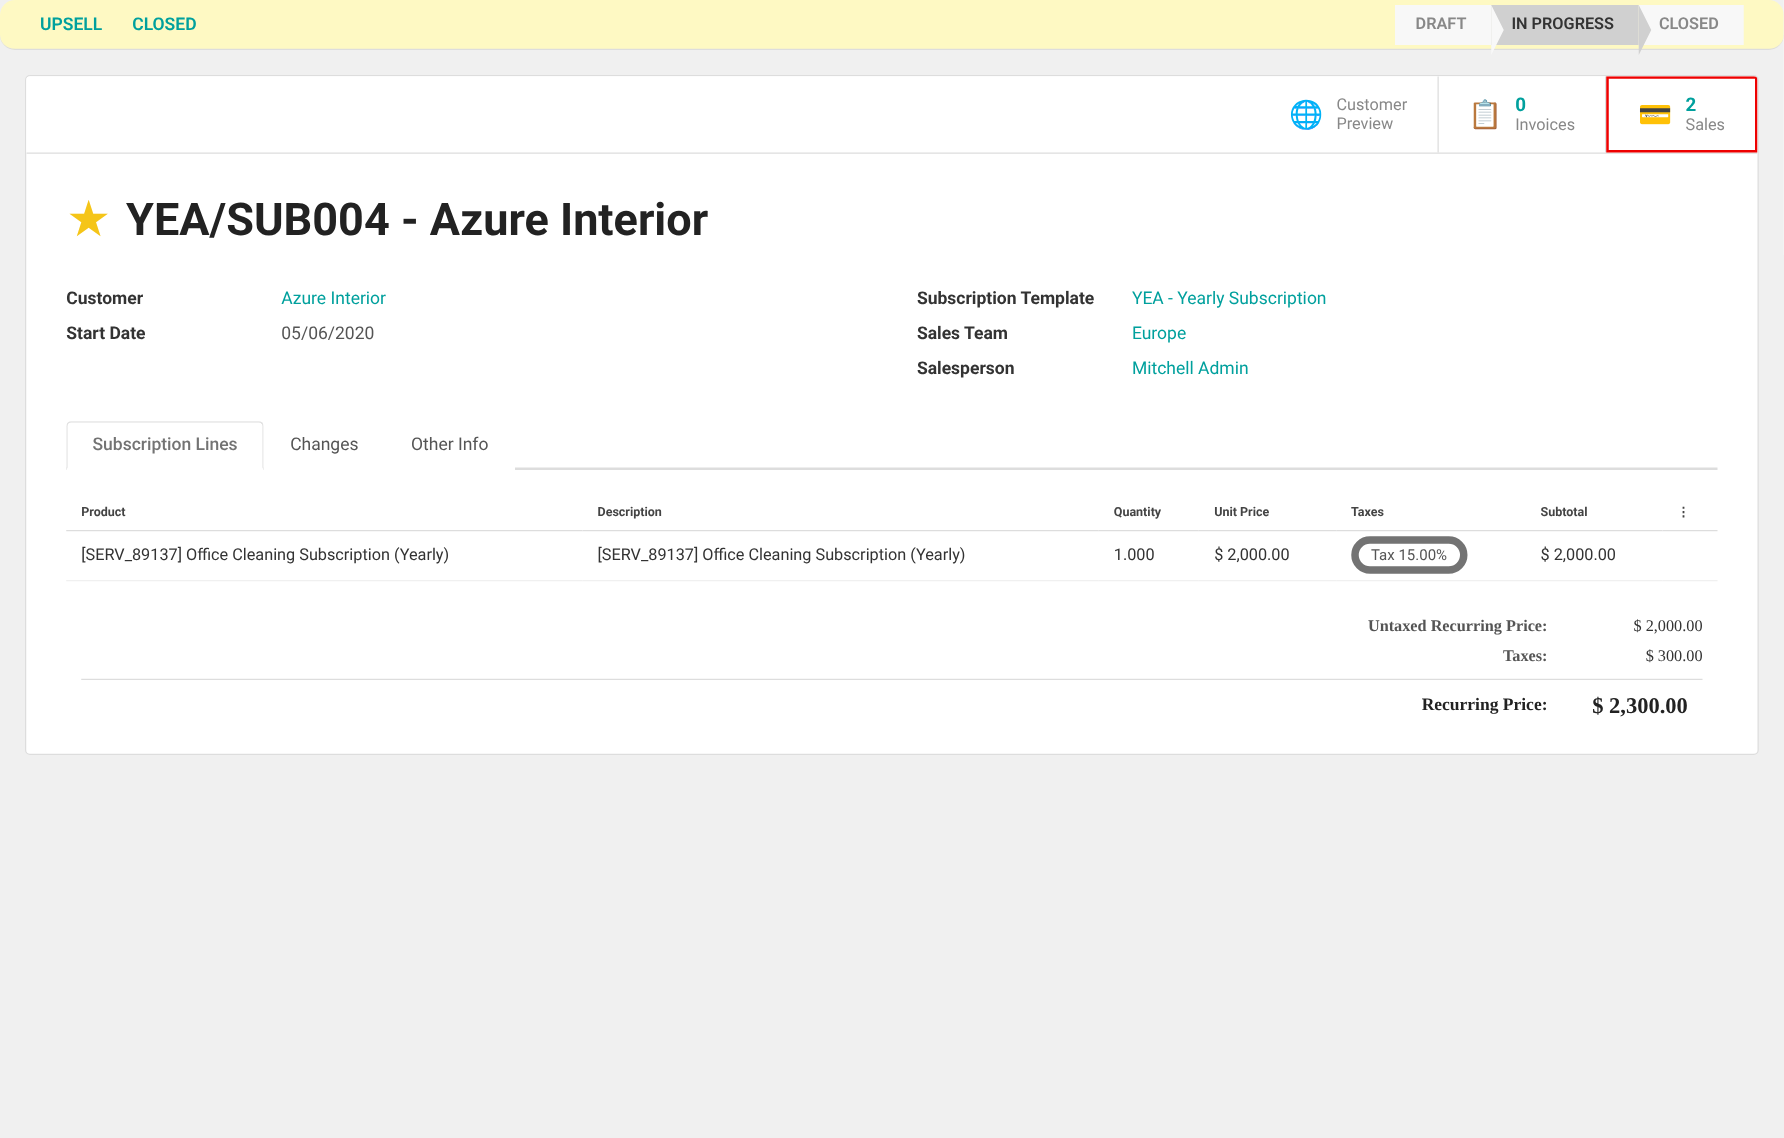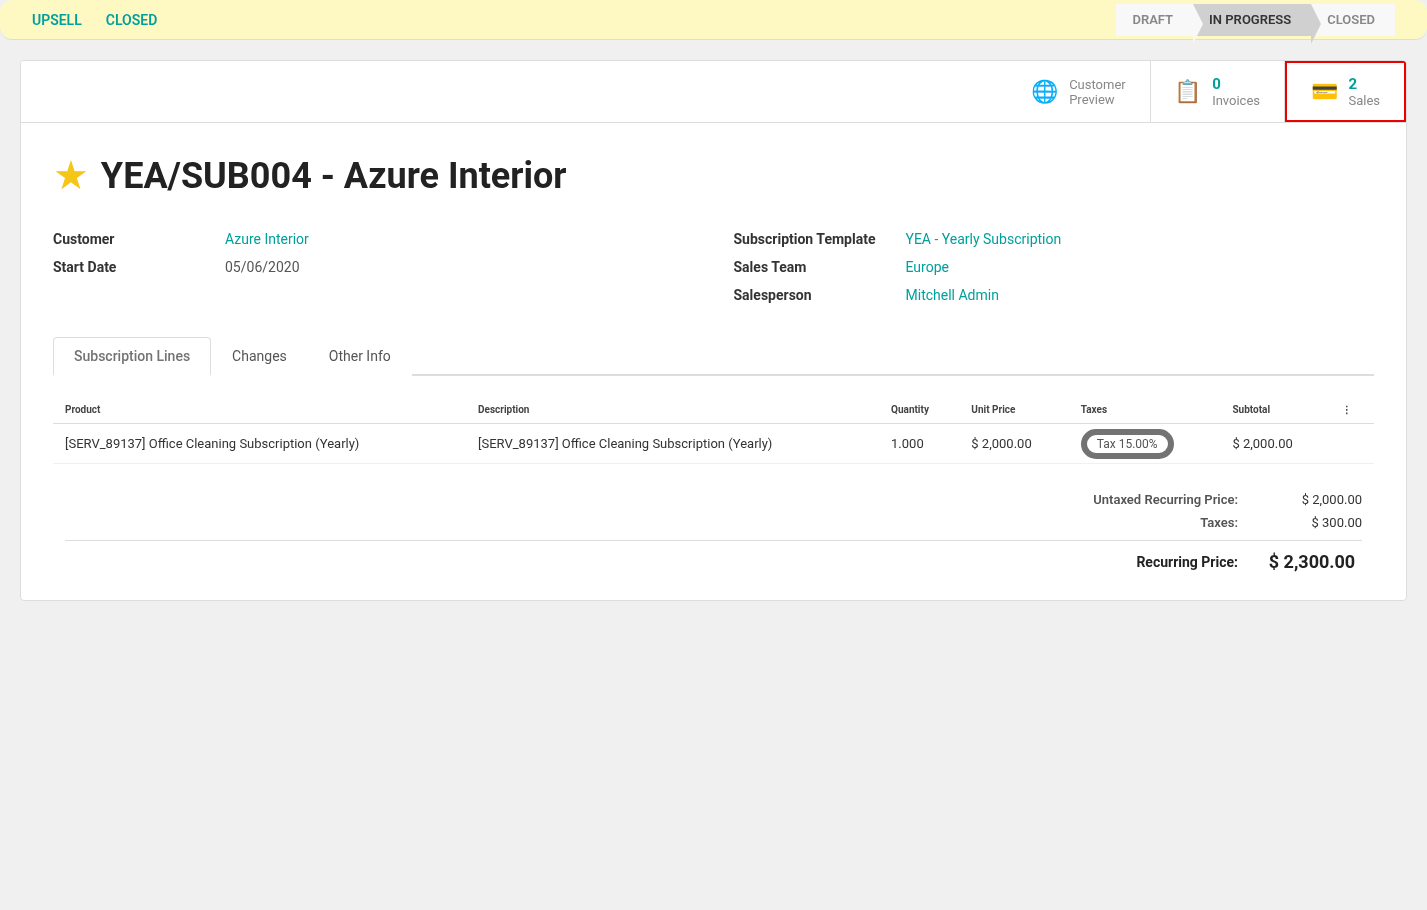--- a/index.html
+++ b/index.html
@@ -232,20 +232,21 @@
       font-size: 12px;
       color: #555;
       white-space: nowrap;
       text-align: right;
     }
 
     
     .totals-section {
       margin-top: 16px;
       padding-top: 8px;
+      font-family: Liberation Serif, serif;
     }
     .totals-row {
       display: flex;
       justify-content: flex-end;
       align-items: center;
       padding: 4px 12px;
       gap: 24px;
     }
     .totals-label {
       font-size: 13px;

